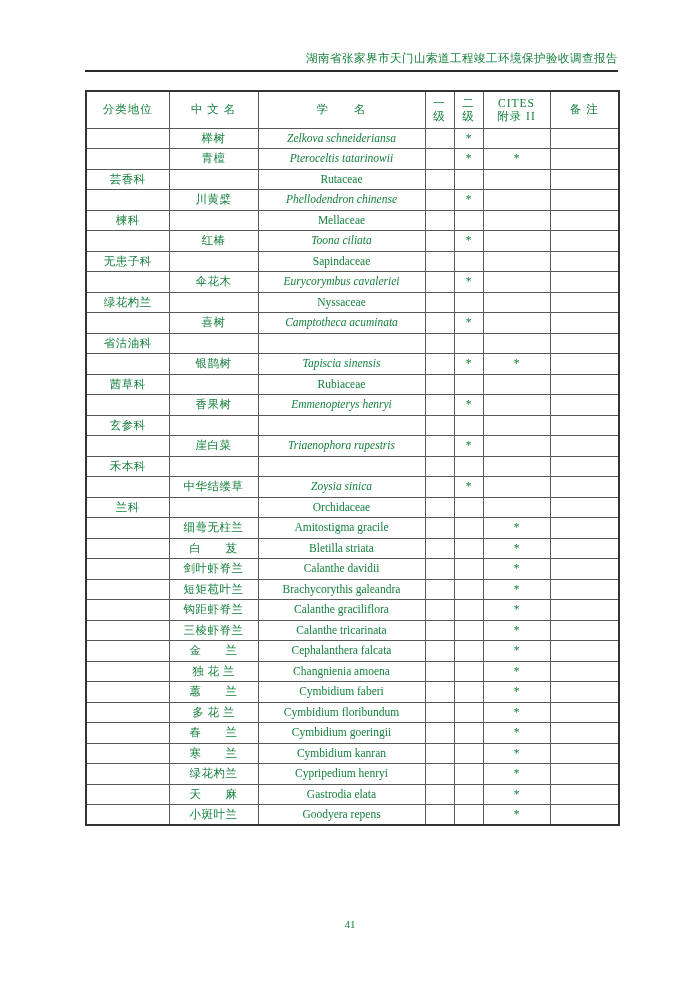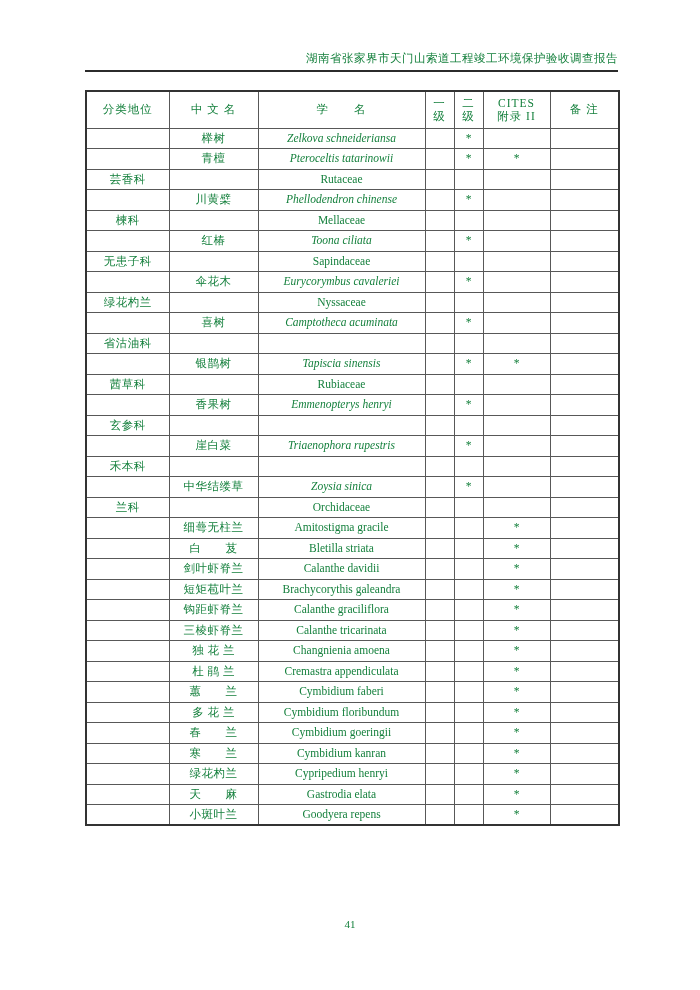--- a/index.html
+++ b/index.html
@@ -318,38 +318,38 @@
           <td class="c-family"></td>
           <td class="c-name">三棱虾脊兰</td>
           <td class="c-sci">Calanthe tricarinata</td>
           <td class="c-mark"></td>
           <td class="c-mark"></td>
           <td class="c-mark">*</td>
           <td class="c-note"></td>
         </tr>
         <tr>
           <td class="c-family"></td>
+          <td class="c-name">金　　兰</td>
+          <td class="c-sci">Cephalanthera falcata</td>
+          <td class="c-mark"></td>
+          <td class="c-mark"></td>
+          <td class="c-mark">*</td>
+          <td class="c-note"></td>
+        </tr>
+        <tr>
+          <td class="c-family"></td>
           <td class="c-name">独 花 兰</td>
           <td class="c-sci">Changnienia amoena</td>
           <td class="c-mark"></td>
           <td class="c-mark"></td>
           <td class="c-mark">*</td>
           <td class="c-note"></td>
         </tr>
         <tr>
           <td class="c-family"></td>
-          <td class="c-name">杜 鹃 兰</td>
-          <td class="c-sci">Cremastra appendiculata</td>
-          <td class="c-mark"></td>
-          <td class="c-mark"></td>
-          <td class="c-mark">*</td>
-          <td class="c-note"></td>
-        </tr>
-        <tr>
-          <td class="c-family"></td>
           <td class="c-name">蕙　　兰</td>
           <td class="c-sci">Cymbidium faberi</td>
           <td class="c-mark"></td>
           <td class="c-mark"></td>
           <td class="c-mark">*</td>
           <td class="c-note"></td>
         </tr>
         <tr>
           <td class="c-family"></td>
           <td class="c-name">多 花 兰</td>

